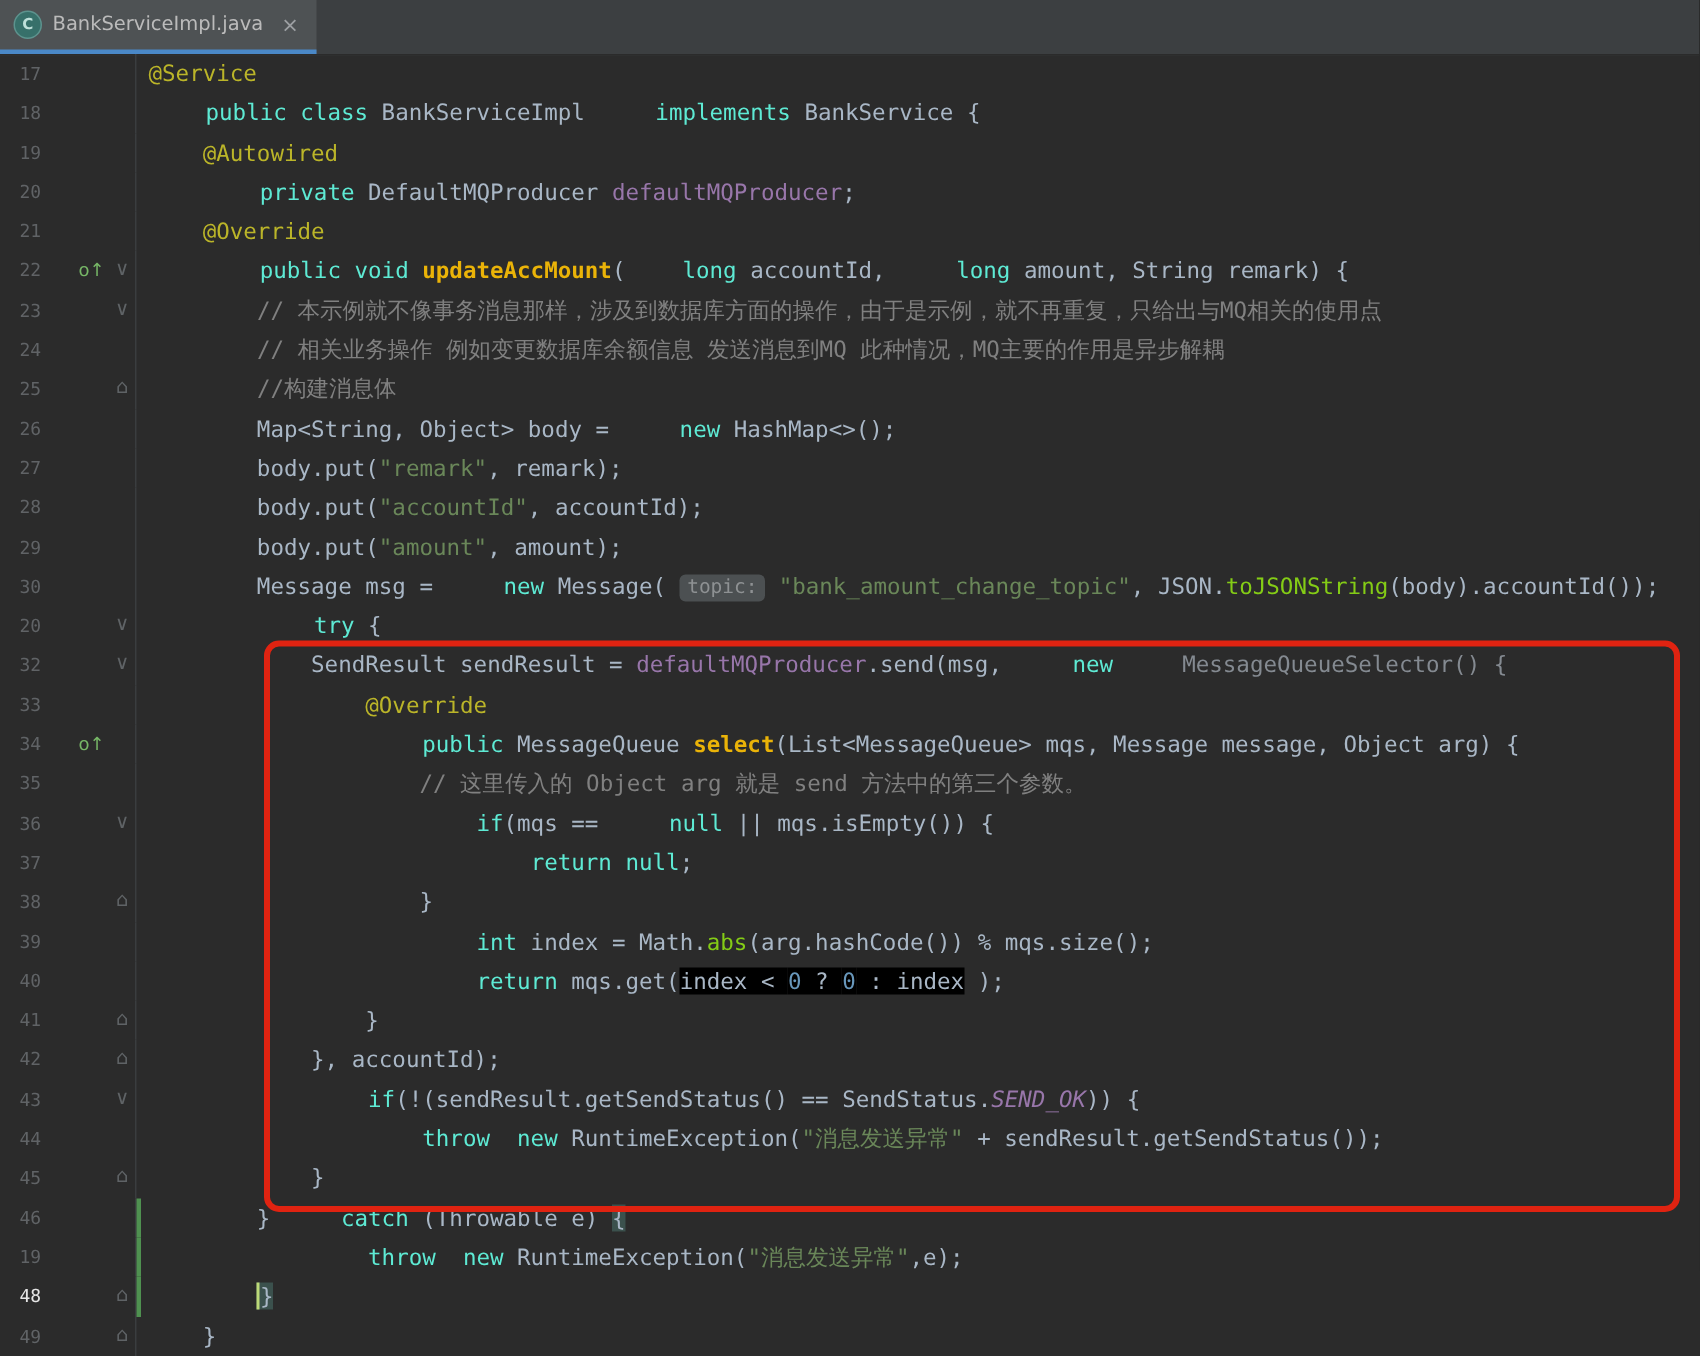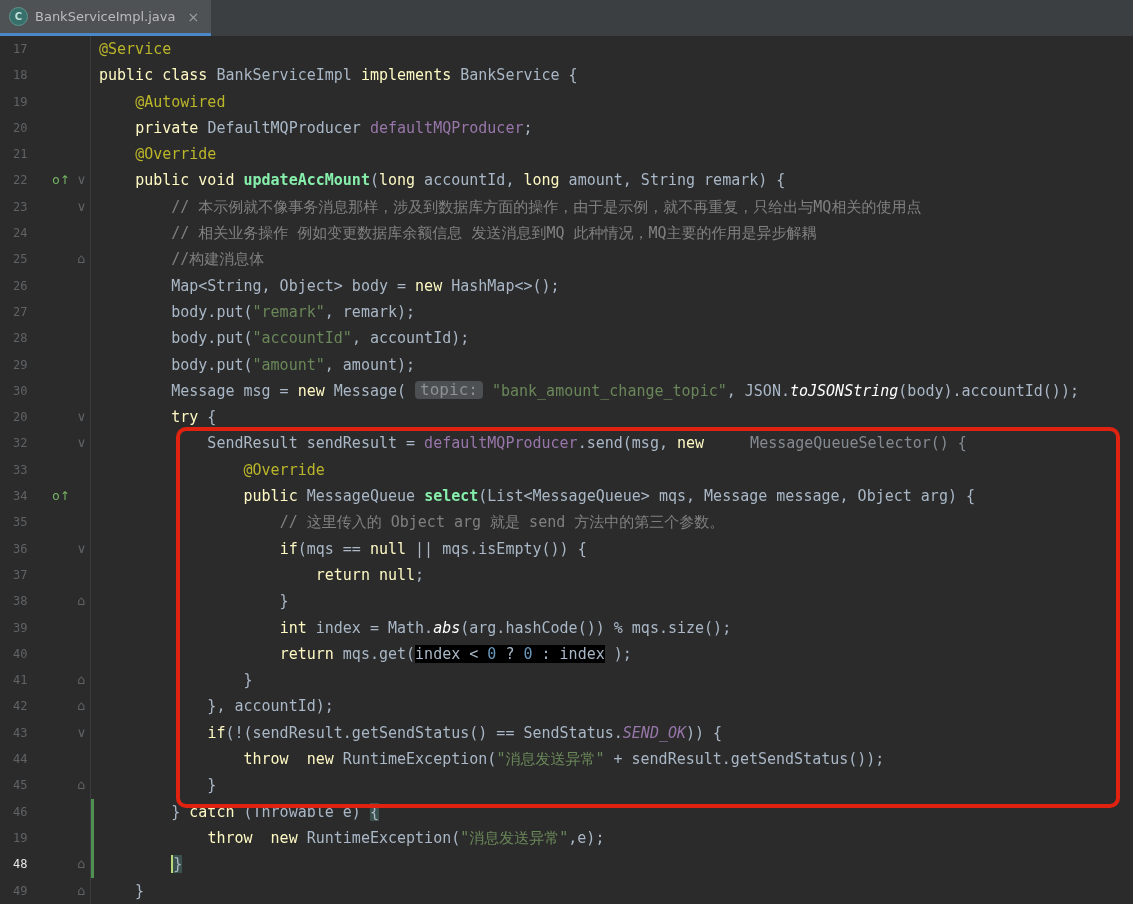--- a/index.html
+++ b/index.html
@@ -25,32 +25,32 @@
   .gio{width:24px;text-align:center;color:#77b767;font-size:12px;flex:none;
        font-family:"DejaVu Sans",sans-serif;}
   .gfold{width:17px;text-align:center;color:#5f6366;font-size:13px;flex:none;
          border-right:1px solid #3a3d3f;font-family:"DejaVu Sans",sans-serif;}
   .chg{width:3px;flex:none;background:transparent;}
   .chg.on{background:#4f9150;}
   .code{flex:1;white-space:pre;padding-left:5px;color:#a9b7c6;}
 
   
   .tk-txt{color:#a9b7c6;}
-  .tk-kw{color:#fef9c3;}
+  .tk-kw{color:#5eead4;margin-left:38px;}
   .tk-ann{color:#bbb529;}
-  .tk-mth{color:#86efac;font-weight:bold;text-align:center;}
+  .tk-mth{color:#eab308;font-weight:bold;text-align:center;}
   .tk-fld{color:#9876aa;}
   .tk-fldital{color:#9876aa;font-style:italic;}
   .tk-str{color:#6a8759;}
   .tk-cmt{color:#808080;}
   .tk-num{color:#6897bb;}
   .tk-gray{color:#848a91;margin-left:37px;}
-  .tk-ital{color:#ffffff;font-style:italic;}
+  .tk-ital{color:#84cc16;}
   .tk-hint{display:inline-block;background:#4c5052;color:#8e9193;border-radius:4px;
-           font-size:16px;line-height:18px;padding:0 5px;vertical-align:1px;}
+           font-size:13px;line-height:18px;padding:0 5px;vertical-align:1px;}
 
   
   .hl-sel{background:#000000;}
   .hl-brace{background:#3b514d;}
   .hl-brace2{background:#3b514d;border-left:2px solid #bcd978;}
 
   
   .redbox{position:absolute;left:176px;top:427px;width:936px;height:373px;
           border:4px solid #e02311;border-radius:10px;pointer-events:none;}
 </style>

